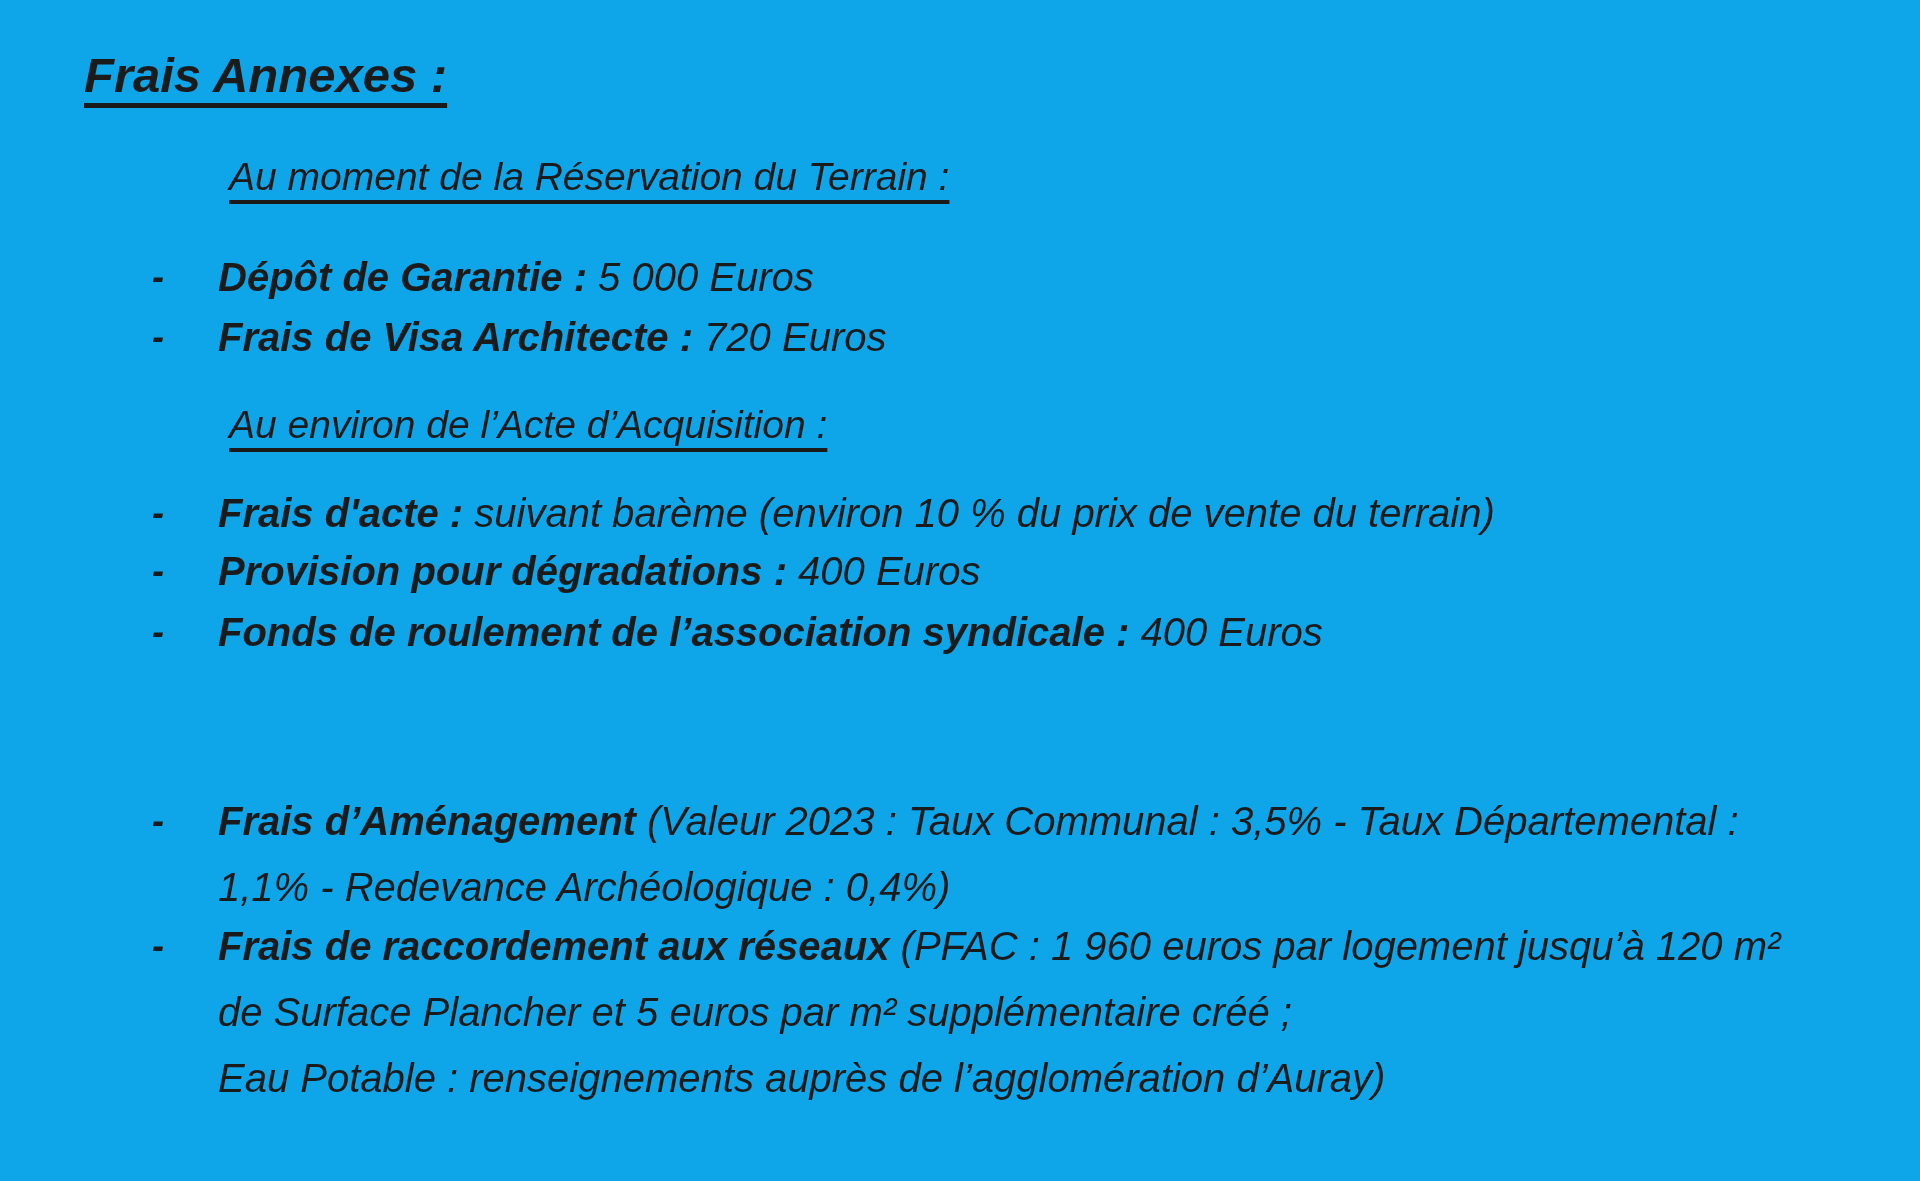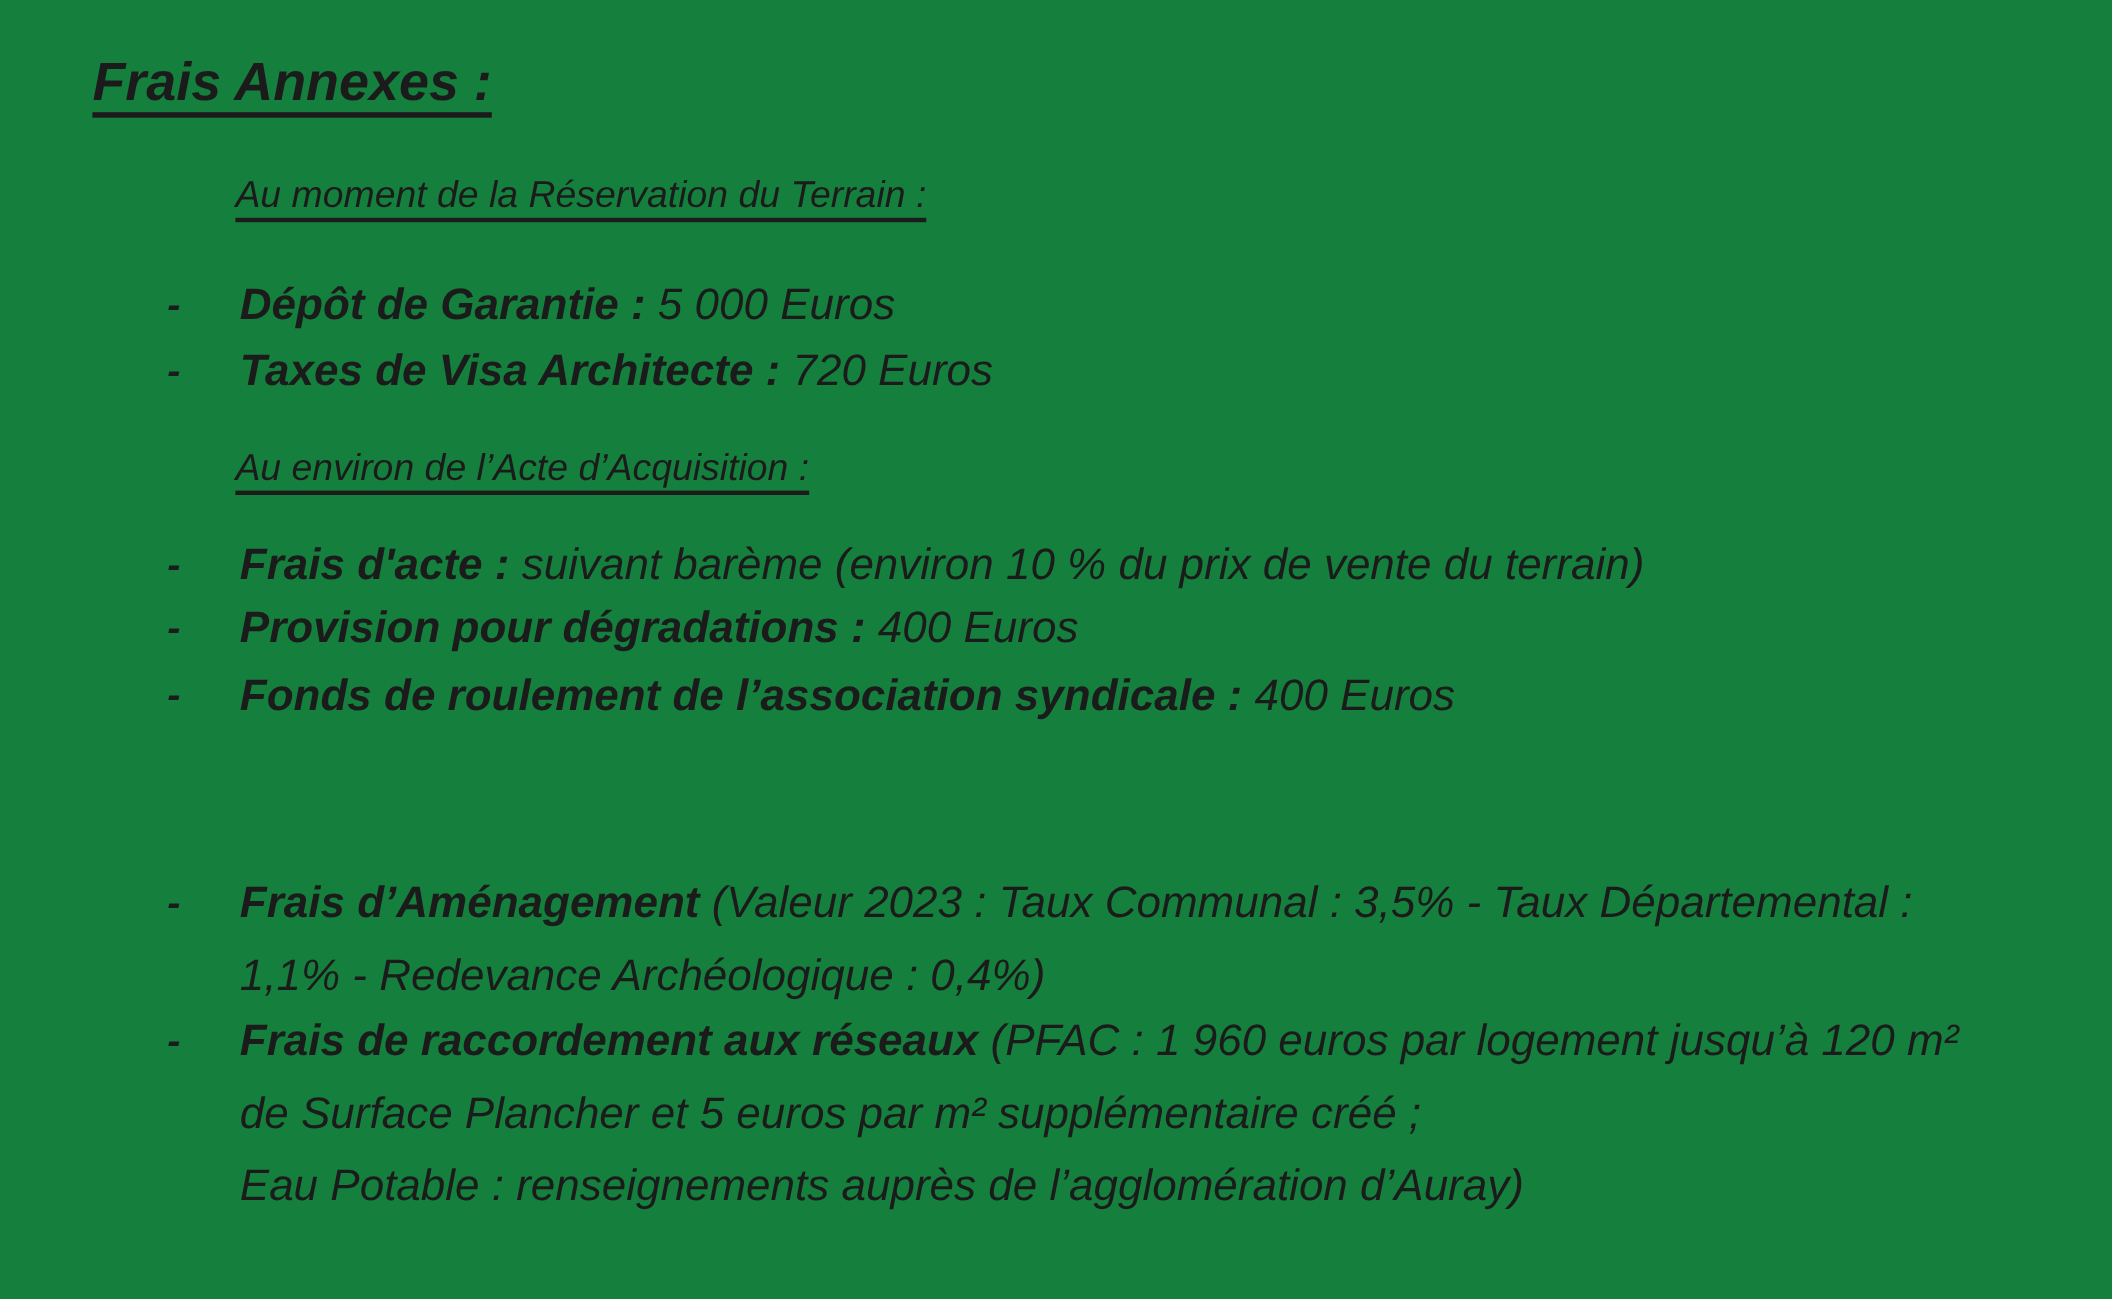--- a/index.html
+++ b/index.html
@@ -1,39 +1,39 @@
 <!DOCTYPE html>
 <html lang="fr"><head>
 <meta charset="utf-8">
 <style>
   html,body{margin:0;padding:0;background:#ffffff;}
   .page{
     position:relative;
     width:1920px;height:1181px;
-    background:#15803d;
+    background:#0ea5e9;
     color:#1b1b1b;
     font-family:"Liberation Sans",sans-serif;
     font-style:italic;
     overflow:hidden;
   }
   .title{
     position:absolute;
     left:84px;top:42px;
     font-size:49px;
     font-weight:700;
     line-height:66px;
     text-decoration:underline;
     text-decoration-thickness:5px;
     text-underline-offset:11px;
     white-space:nowrap;
   }
   .heading{
     position:absolute;
-    left:214px;
-    font-size:34px;
+    left:229px;
+    font-size:39px;
     line-height:66px;
     text-decoration:underline;
     text-decoration-thickness:4px;
     text-underline-offset:10px;
     white-space:nowrap;
   }
   .item{
     position:absolute;
     left:152px;
     display:flex;
@@ -61,21 +61,21 @@
 
   <div class="heading" style="top:144px">Au moment de la Réservation du Terrain :</div>
 
   <div class="item" style="top:244px">
     <span class="dash">-</span>
     <span class="itxt"><b>Dépôt de Garantie :</b><span> 5 000 Euros</span></span>
   </div>
 
   <div class="item" style="top:304px">
     <span class="dash">-</span>
-    <span class="itxt"><b>Taxes de Visa Architecte :</b><span> 720 Euros</span></span>
+    <span class="itxt"><b>Frais de Visa Architecte :</b><span> 720 Euros</span></span>
   </div>
 
   <div class="heading" style="top:392px">Au environ de l’Acte d’Acquisition :</div>
 
   <div class="item" style="top:480px">
     <span class="dash">-</span>
     <span class="itxt"><b>Frais d'acte :</b><span> suivant barème (environ 10 % du prix de vente du terrain)</span></span>
   </div>
 
   <div class="item" style="top:538px">

